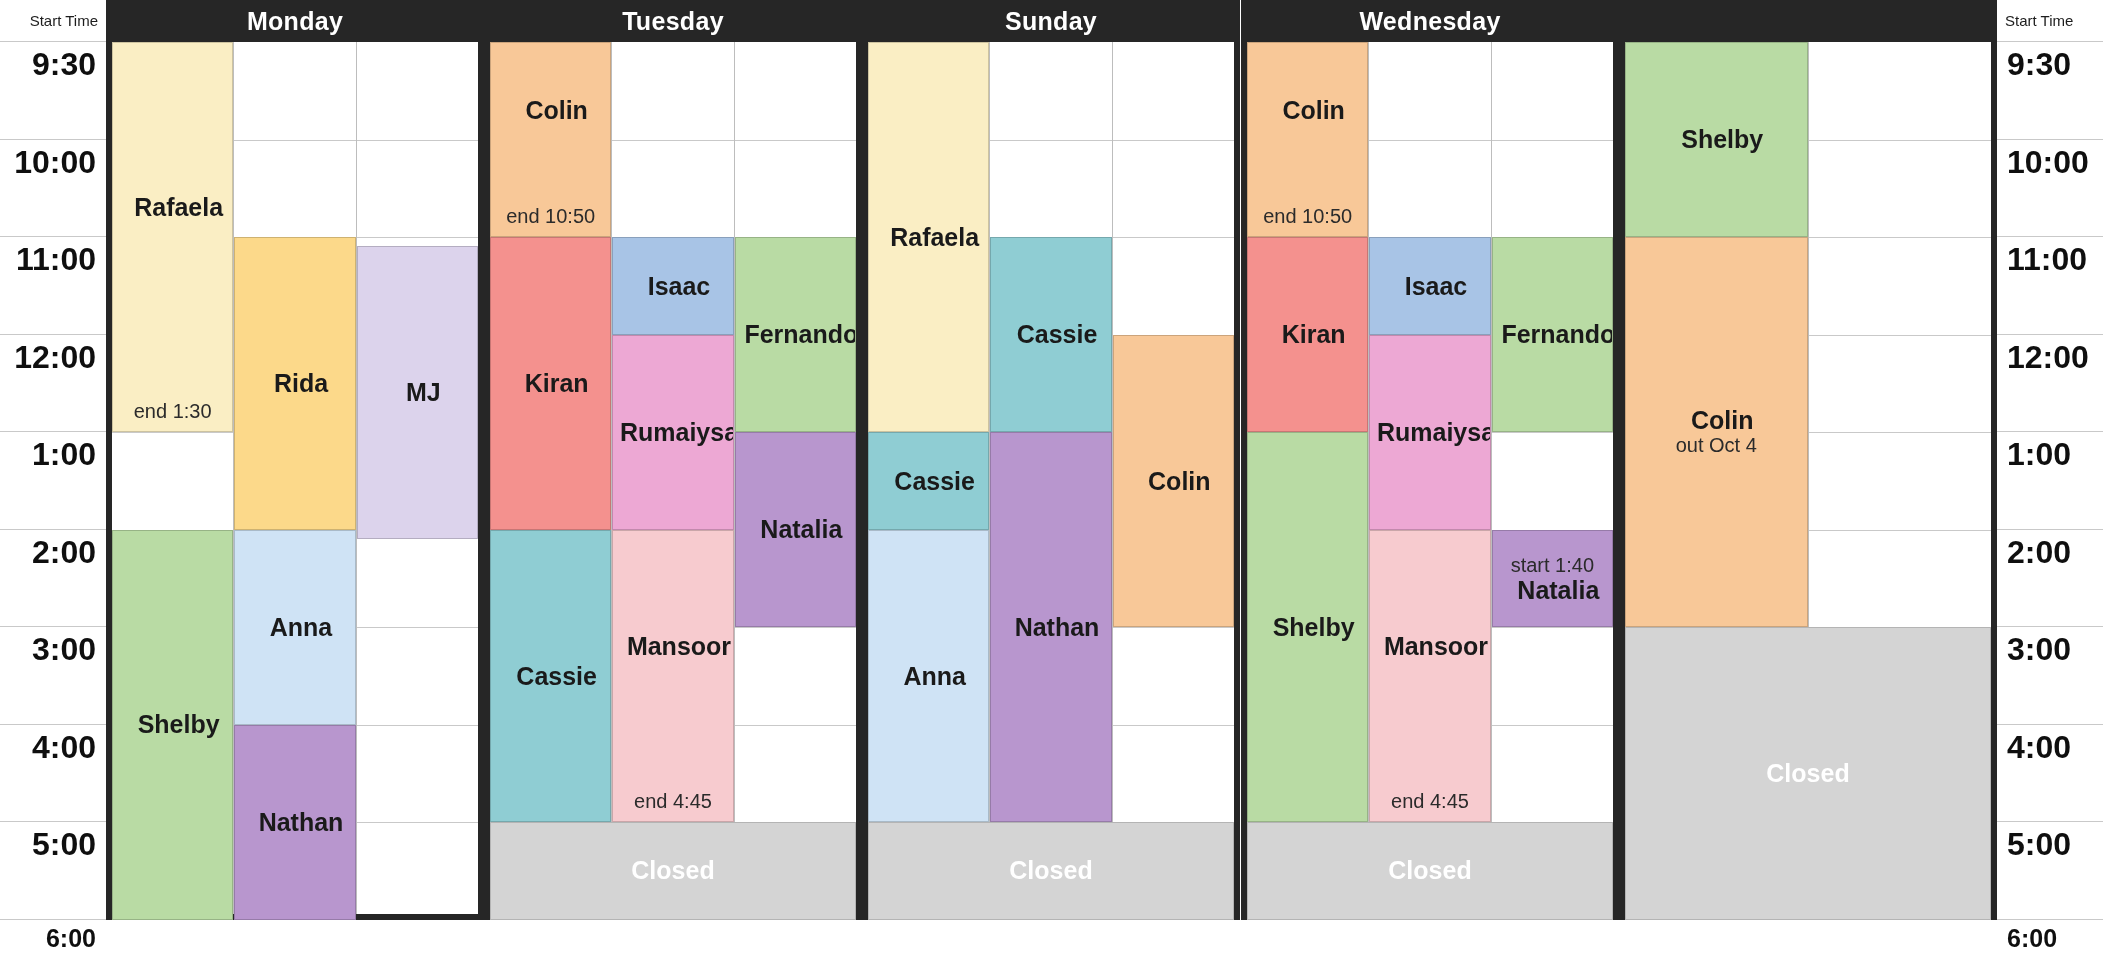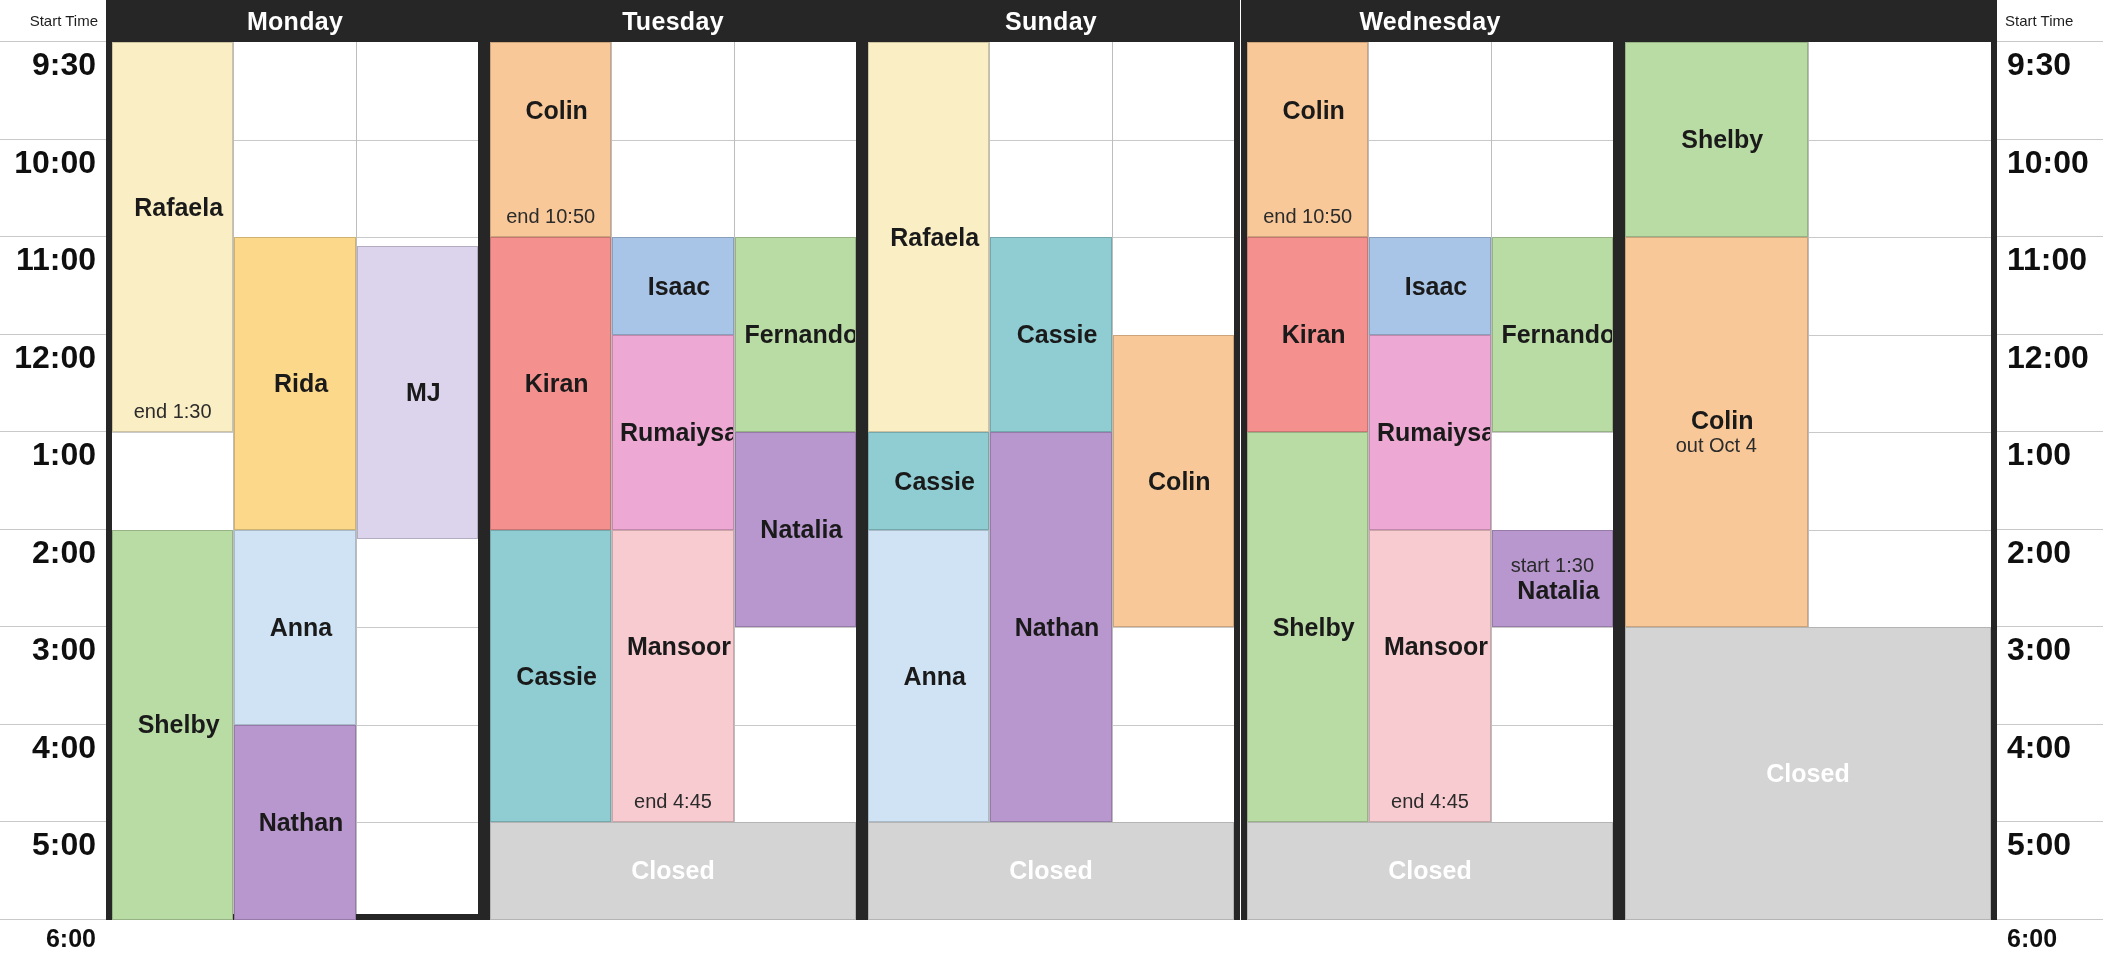--- a/index.html
+++ b/index.html
@@ -395,21 +395,21 @@
             <div class="hour-rule" style="top: 292.5px;"></div>
             <div class="hour-rule" style="top: 390px;"></div>
             <div class="hour-rule" style="top: 487.5px;"></div>
             <div class="hour-rule" style="top: 585px;"></div>
             <div class="hour-rule" style="top: 682.5px;"></div>
             <div class="hour-rule" style="top: 780px;"></div>
             <div class="shift" style="top: 195px; height: 195px; background: rgb(185, 219, 164);">
               <div class="nm">Fernando</div>
             </div>
             <div class="shift" style="top: 487.5px; height: 97.5px; background: rgb(184, 150, 206);">
-              <div class="note">start 1:30</div>
+              <div class="note">start 1:40</div>
               <div class="nm">Natalia</div>
             </div>
           </div>
         </div>
         <div class="closed" style="position: absolute; left: 6px; right: 6px; top: 822px; height: 97.5px;">Closed</div>
       </div>
       <div class="day-block" style="left: 1619px; width: 378px;">
         <div class="day-inner">
           <div class="lane" style="flex: 1 1 0px;">
             <div class="hour-rule" style="top: 97.5px;"></div>

